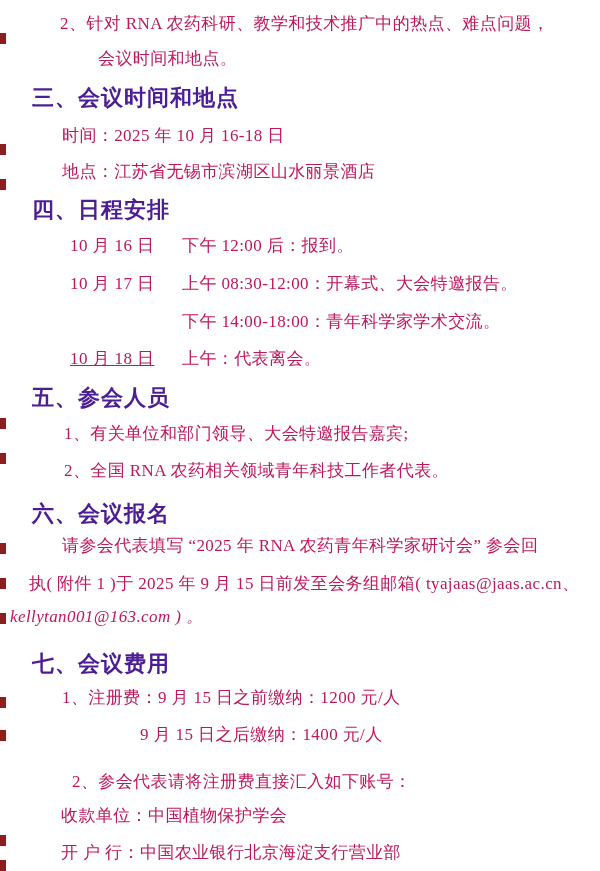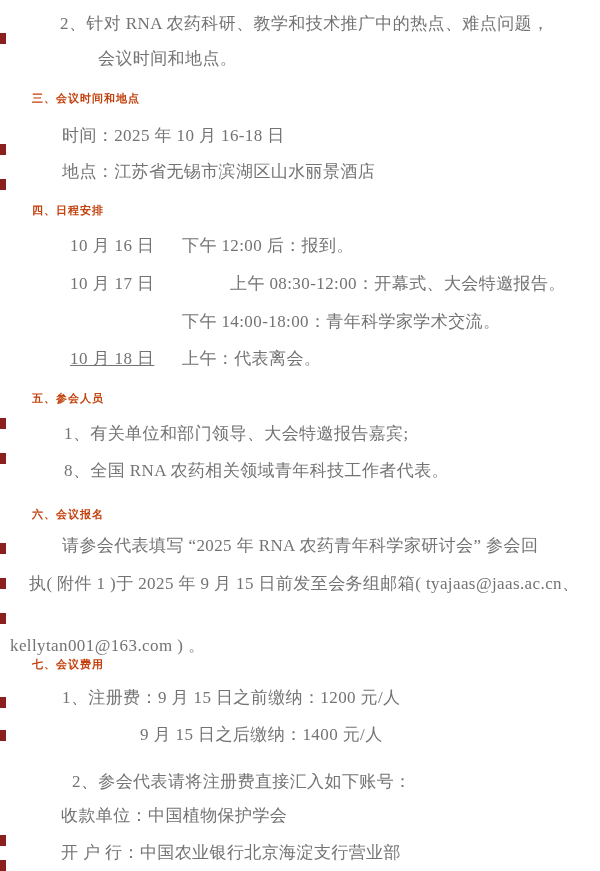--- a/index.html
+++ b/index.html
@@ -13,28 +13,28 @@
     height: 871px;
     background: #ffffff;
     overflow: hidden;
     font-family: "Liberation Serif", "DejaVu Serif", serif;
   }
   .text-line {
     position: absolute;
     white-space: nowrap;
     font-size: 17px;
     line-height: 20px;
-    color: #737373;
+    color: #be185d;
     letter-spacing: 0.4px;
   }
   .text-line.heading {
     font-weight: bold;
-    font-size: 11px;
+    font-size: 22px;
     letter-spacing: 1px;
-    color: #c2410c;
+    color: #4c1d95;
   }
   .margin-mark {
     position: absolute;
     width: 6px;
     height: 11px;
   }
 </style>
 </head>
 <body>
 
@@ -42,31 +42,31 @@
   <div id="text-layer">
       <div class="text-line" style="left: 60px; top: 14px;">2、针对 RNA 农药科研、教学和技术推广中的热点、难点问题，</div>
       <div class="text-line" style="left: 98px; top: 49px;">会议时间和地点。</div>
       <div class="text-line heading" style="left: 32px; top: 88px;">三、会议时间和地点</div>
       <div class="text-line" style="left: 62px; top: 126px;">时间：2025 年 10 月 16-18 日</div>
       <div class="text-line" style="left: 62px; top: 162px;">地点：江苏省无锡市滨湖区山水丽景酒店</div>
       <div class="text-line heading" style="left: 32px; top: 200px;">四、日程安排</div>
       <div class="text-line" style="left: 70px; top: 236px;">10 月 16 日</div>
       <div class="text-line" style="left: 182px; top: 236px;">下午 12:00 后：报到。</div>
       <div class="text-line" style="left: 70px; top: 274px;">10 月 17 日</div>
-      <div class="text-line" style="left: 182px; top: 274px; margin-left: 48px;">上午 08:30-12:00：开幕式、大会特邀报告。</div>
+      <div class="text-line" style="left: 182px; top: 274px;">上午 08:30-12:00：开幕式、大会特邀报告。</div>
       <div class="text-line" style="left: 182px; top: 312px;">下午 14:00-18:00：青年科学家学术交流。</div>
       <div class="text-line" style="left: 70px; top: 349px; text-decoration: underline;">10 月 18 日</div>
       <div class="text-line" style="left: 182px; top: 349px;">上午：代表离会。</div>
       <div class="text-line heading" style="left: 32px; top: 388px;">五、参会人员</div>
       <div class="text-line" style="left: 64px; top: 424px;">1、有关单位和部门领导、大会特邀报告嘉宾;</div>
-      <div class="text-line" style="left: 64px; top: 461px;">8、全国 RNA 农药相关领域青年科技工作者代表。</div>
+      <div class="text-line" style="left: 64px; top: 461px;">2、全国 RNA 农药相关领域青年科技工作者代表。</div>
       <div class="text-line heading" style="left: 32px; top: 504px;">六、会议报名</div>
       <div class="text-line" style="left: 62px; top: 536px;">请参会代表填写 “2025 年 RNA 农药青年科学家研讨会” 参会回</div>
       <div class="text-line" style="left: 29px; top: 574px;">执( 附件 1 )于 2025 年 9 月 15 日前发至会务组邮箱( tyajaas@jaas.ac.cn、</div>
-      <div class="text-line" style="left: 10px; top: 636px;">kellytan001@163.com )  。</div>
+      <div class="text-line" style="left: 10px; top: 607px; font-style: italic;">kellytan001@163.com )  。</div>
       <div class="text-line heading" style="left: 32px; top: 654px;">七、会议费用</div>
       <div class="text-line" style="left: 62px; top: 688px; text-align: right;">1、注册费：9 月 15 日之前缴纳：1200 元/人</div>
       <div class="text-line" style="left: 140px; top: 725px;">9 月 15 日之后缴纳：1400 元/人</div>
       <div class="text-line" style="left: 64px; top: 772px; margin-left: 8px;">2、参会代表请将注册费直接汇入如下账号：</div>
       <div class="text-line" style="left: 61px; top: 806px;">收款单位：中国植物保护学会</div>
       <div class="text-line" style="left: 61px; top: 843px;">开 户 行：中国农业银行北京海淀支行营业部</div>
     </div>
   <div id="mark-layer">
       <div class="margin-mark" style="left: 0px; top: 33px; background: rgb(139, 31, 31);"></div>
       <div class="margin-mark" style="left: 0px; top: 144px; background: rgb(139, 31, 31);"></div>

